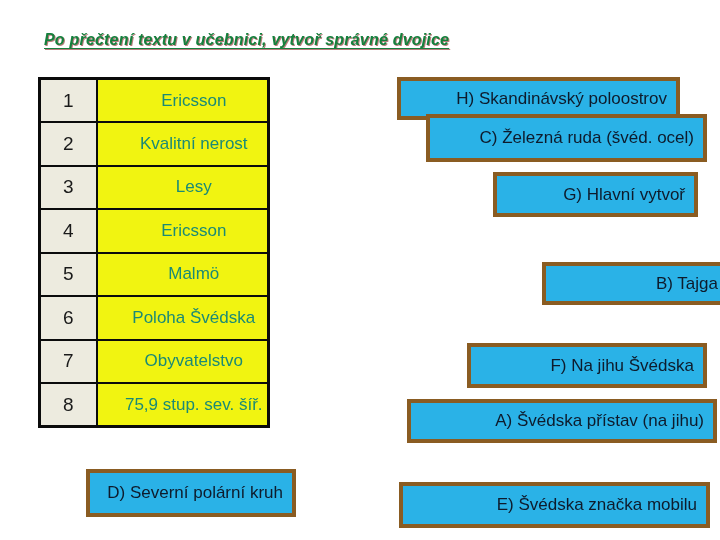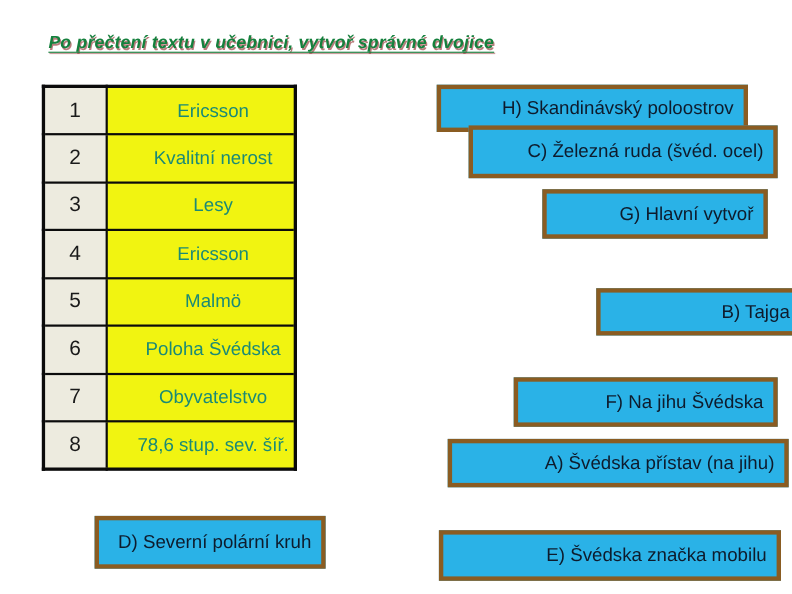--- a/index.html
+++ b/index.html
@@ -108,21 +108,21 @@
       <tr>
         <td class="num">6</td>
         <td class="item">Poloha Švédska</td>
       </tr>
       <tr>
         <td class="num">7</td>
         <td class="item">Obyvatelstvo</td>
       </tr>
       <tr>
         <td class="num">8</td>
-        <td class="item">78,6 stup. sev. šíř.</td>
+        <td class="item">75,9 stup. sev. šíř.</td>
       </tr>
     </tbody>
   </table>
 
   <div class="answer box-h">
     <span>H) Skandinávský poloostrov</span>
   </div>
   <div class="answer box-c">
     <span>C) Železná ruda (švéd. ocel)</span>
   </div>

